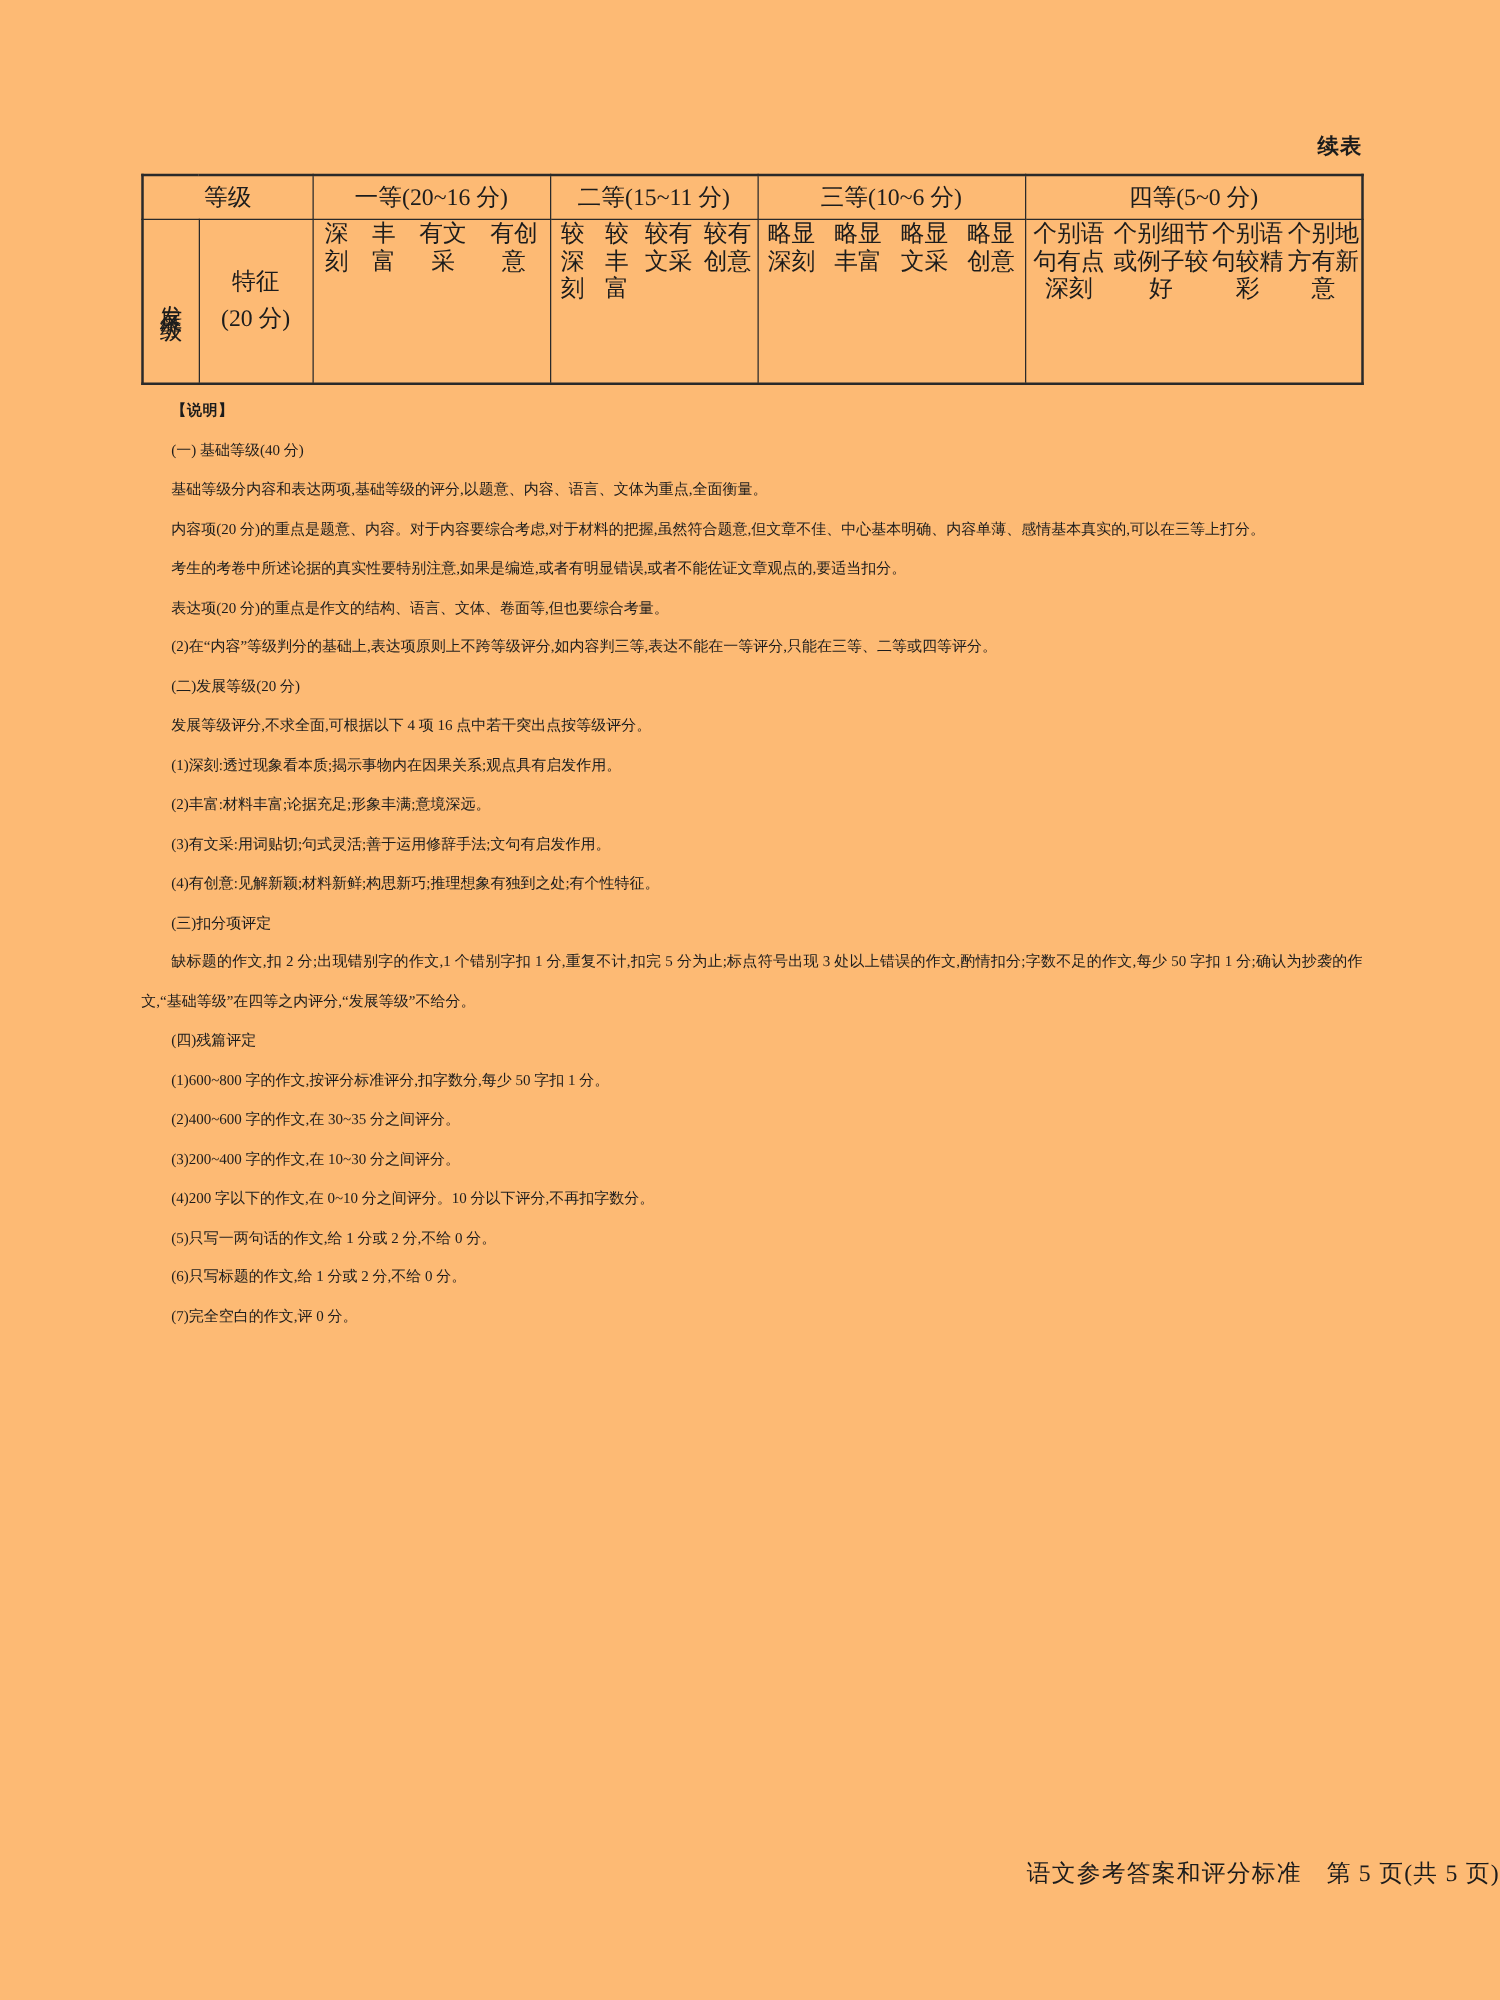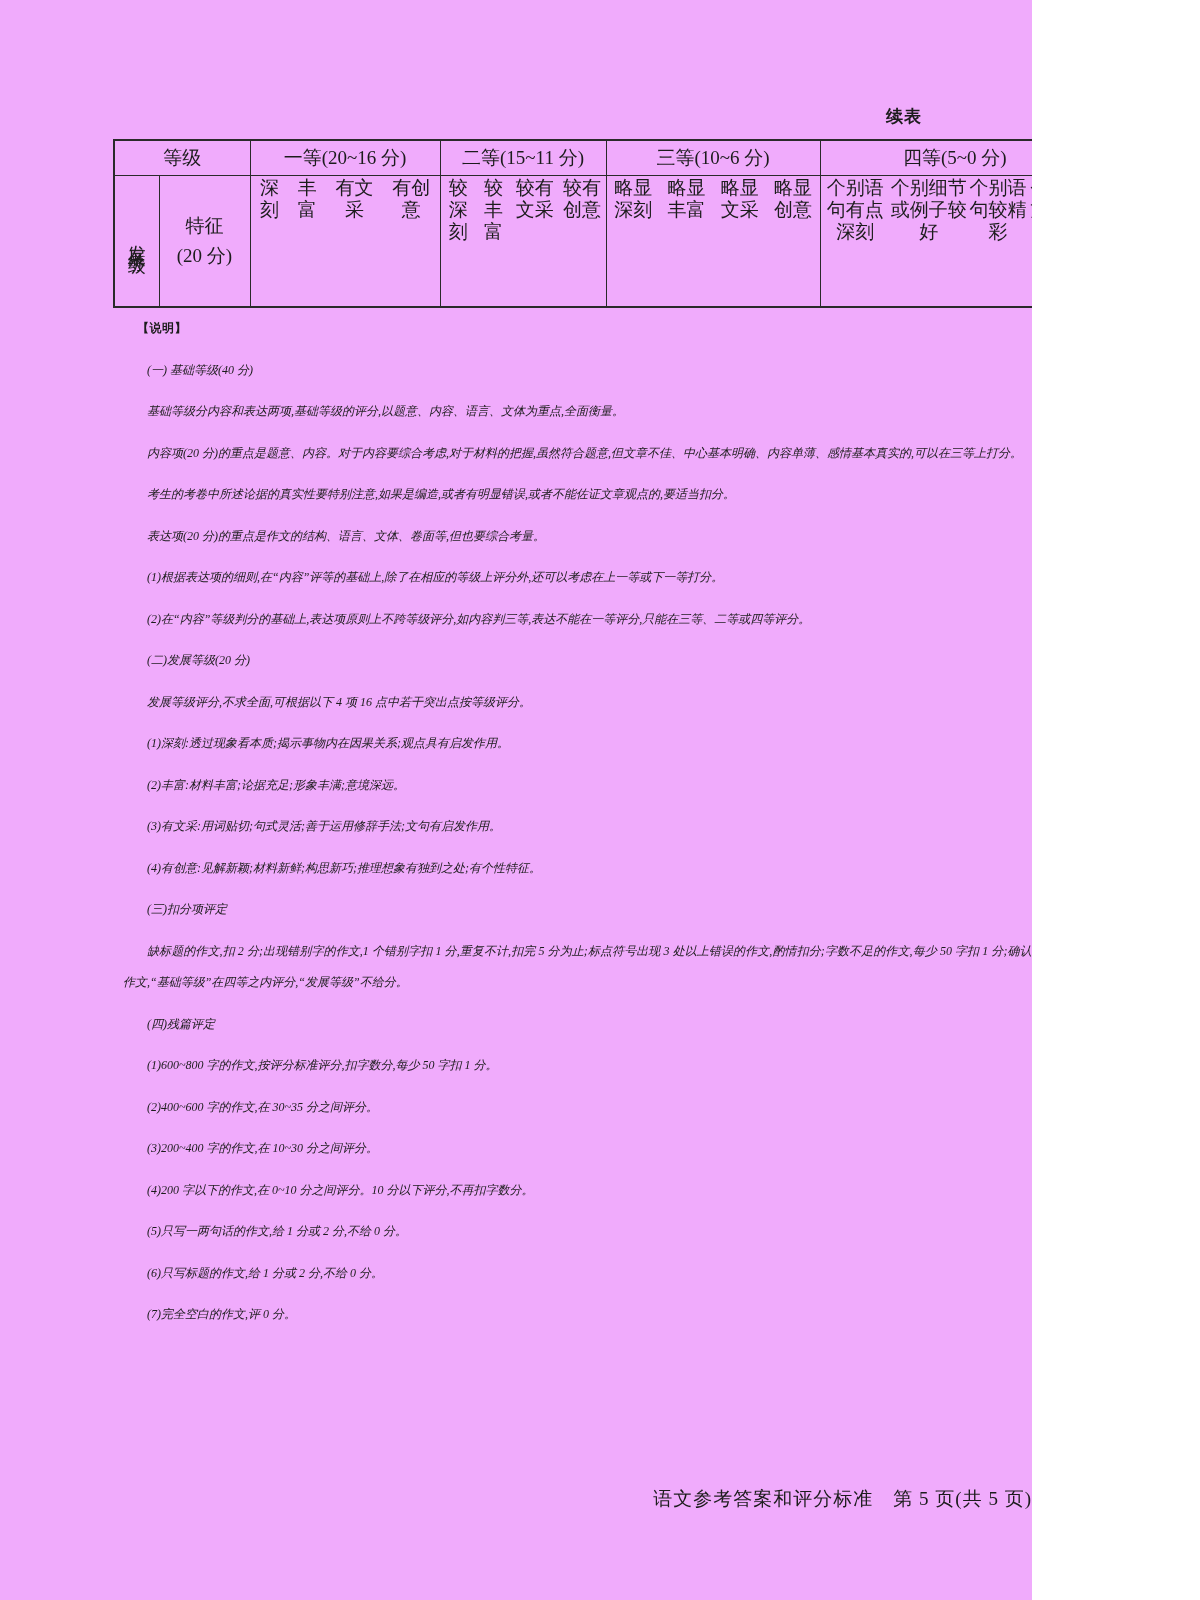--- a/index.html
+++ b/index.html
@@ -8,23 +8,23 @@
     background: #ffffff;
   }
   body {
     width: 1200px;
     height: 1600px;
     color: #1c1c1c;
     font-family: "Liberation Serif", "DejaVu Serif", serif;
   }
   .page {
     position: relative;
-    width: 1032px;
+    width: 1200px;
     height: 1600px;
-    background: #f0abfc;
+    background: #fdba74;
     overflow: hidden;
   }
   .continued-label {
     position: absolute;
     top: 105px;
     right: 110px;
     font-family: "Liberation Sans", "DejaVu Sans", sans-serif;
     font-weight: 700;
     font-size: 17px;
     letter-spacing: 1px;
@@ -80,23 +80,22 @@
     line-height: 31.5px;
     text-align: justify;
   }
   .notes-title {
     font-family: "Liberation Sans", "DejaVu Sans", sans-serif;
     font-weight: 600;
     text-indent: 2em;
     letter-spacing: 0.5px;
   }
   .notes p {
-    margin: 10px;
+    margin: 0;
     text-indent: 2em;
-    font-style: italic;
   }
   .page-footer {
     position: absolute;
     left: 0;
     top: 1486px;
     width: 100%;
     text-align: right;
     font-size: 19px;
     letter-spacing: 1px;
   }
@@ -169,21 +168,20 @@
     </tbody>
   </table>
 
   <div class="notes">
     <div class="notes-title">【说明】</div>
     <p>(一) 基础等级(40 分)</p>
     <p>基础等级分内容和表达两项,基础等级的评分,以题意、内容、语言、文体为重点,全面衡量。</p>
     <p>内容项(20 分)的重点是题意、内容。对于内容要综合考虑,对于材料的把握,虽然符合题意,但文章不佳、中心基本明确、内容单薄、感情基本真实的,可以在三等上打分。</p>
     <p>考生的考卷中所述论据的真实性要特别注意,如果是编造,或者有明显错误,或者不能佐证文章观点的,要适当扣分。</p>
     <p>表达项(20 分)的重点是作文的结构、语言、文体、卷面等,但也要综合考量。</p>
-    <p>(1)根据表达项的细则,在“内容”评等的基础上,除了在相应的等级上评分外,还可以考虑在上一等或下一等打分。</p>
     <p>(2)在“内容”等级判分的基础上,表达项原则上不跨等级评分,如内容判三等,表达不能在一等评分,只能在三等、二等或四等评分。</p>
     <p>(二)发展等级(20 分)</p>
     <p>发展等级评分,不求全面,可根据以下 4 项 16 点中若干突出点按等级评分。</p>
     <p>(1)深刻:透过现象看本质;揭示事物内在因果关系;观点具有启发作用。</p>
     <p>(2)丰富:材料丰富;论据充足;形象丰满;意境深远。</p>
     <p>(3)有文采:用词贴切;句式灵活;善于运用修辞手法;文句有启发作用。</p>
     <p>(4)有创意:见解新颖;材料新鲜;构思新巧;推理想象有独到之处;有个性特征。</p>
     <p>(三)扣分项评定</p>
     <p>缺标题的作文,扣 2 分;出现错别字的作文,1 个错别字扣 1 分,重复不计,扣完 5 分为止;标点符号出现 3 处以上错误的作文,酌情扣分;字数不足的作文,每少 50 字扣 1 分;确认为抄袭的作文,“基础等级”在四等之内评分,“发展等级”不给分。</p>
     <p>(四)残篇评定</p>

